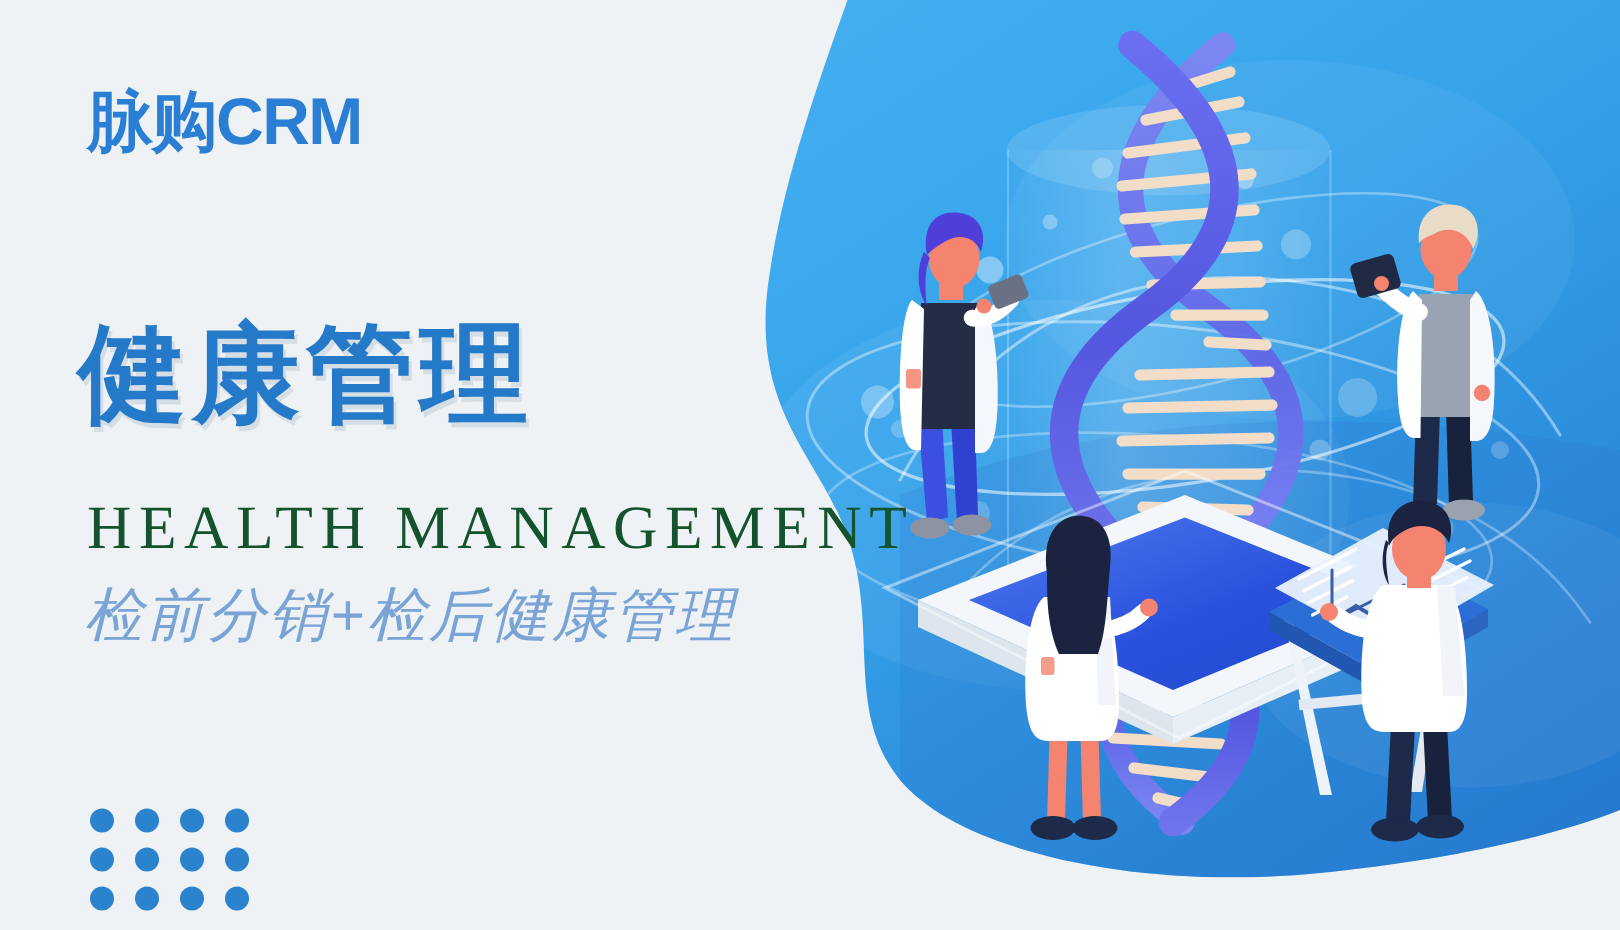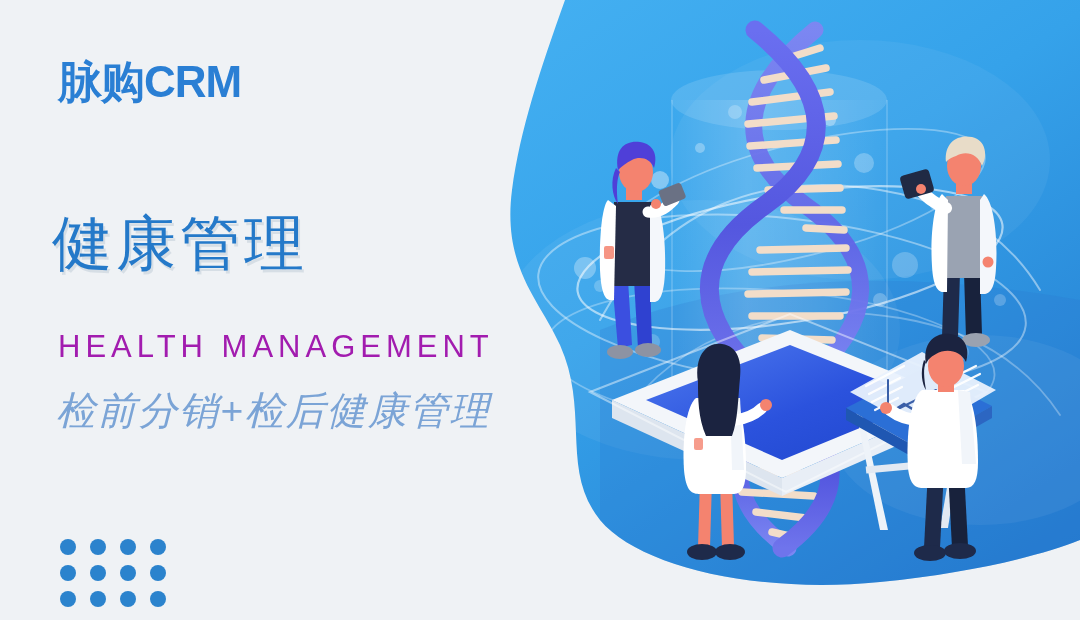--- a/index.html
+++ b/index.html
@@ -41,38 +41,39 @@
     font-weight: bold;
     color: #2a7fd4;
     letter-spacing: -1px;
     white-space: nowrap;
     font-family: "Liberation Sans", "DejaVu Sans", sans-serif;
   }
   .title {
     position: absolute;
     left: 52px;
     top: 196px;
-    font-size: 60px;
+    font-size: 72px;
     line-height: 1;
-    font-weight: normal;
+    font-weight: bold;
     color: #2479c9;
     letter-spacing: 4px;
     white-space: nowrap;
     text-shadow: 2px 3px 0 rgba(170,185,200,0.35);
   }
   .subtitle-en {
     position: absolute;
     left: 58px;
     top: 313px;
-    font-size: 31px;
+    font-size: 41px;
     line-height: 1;
     font-weight: 400;
-    color: #a21caf;
+    color: #14532d;
     letter-spacing: 5px;
     white-space: nowrap;
+    font-family: Liberation Serif, serif;
   }
   .subtitle-cn {
     position: absolute;
     left: 56px;
     top: 373px;
     font-size: 39px;
     line-height: 1;
     font-weight: 300;
     color: #7ba4d6;
     letter-spacing: 2px;

